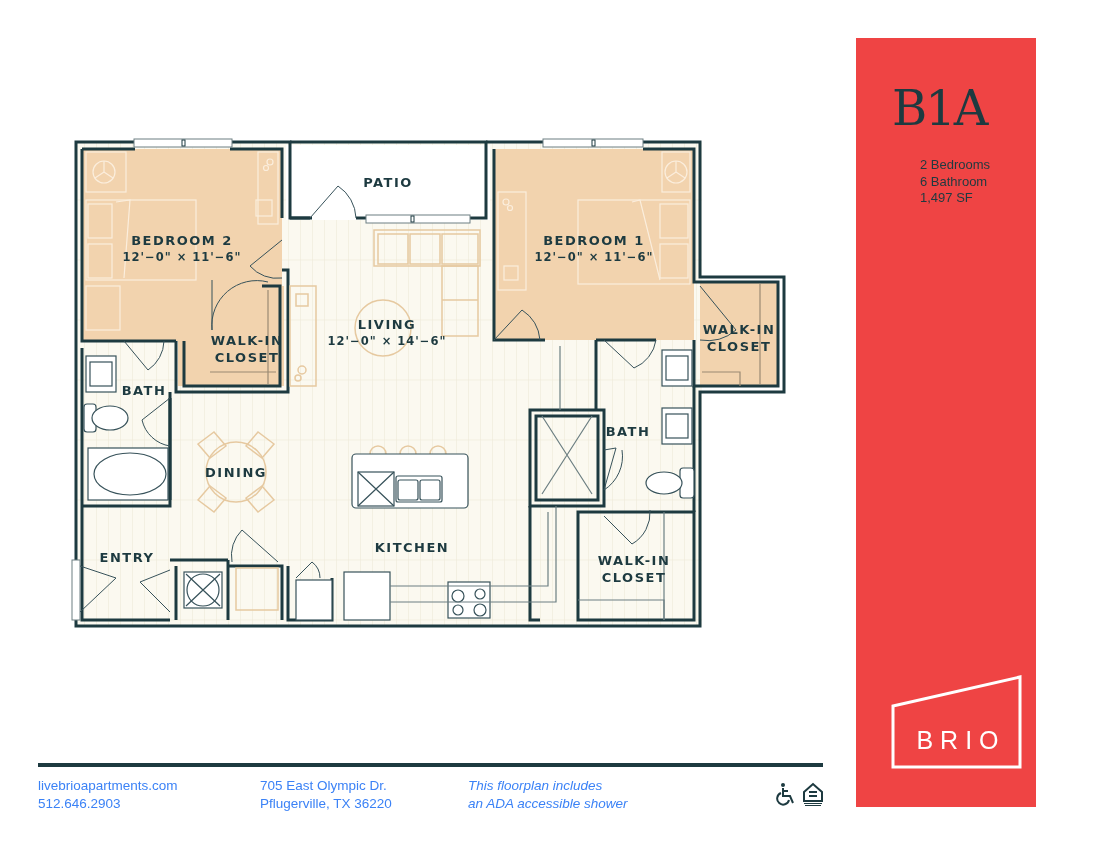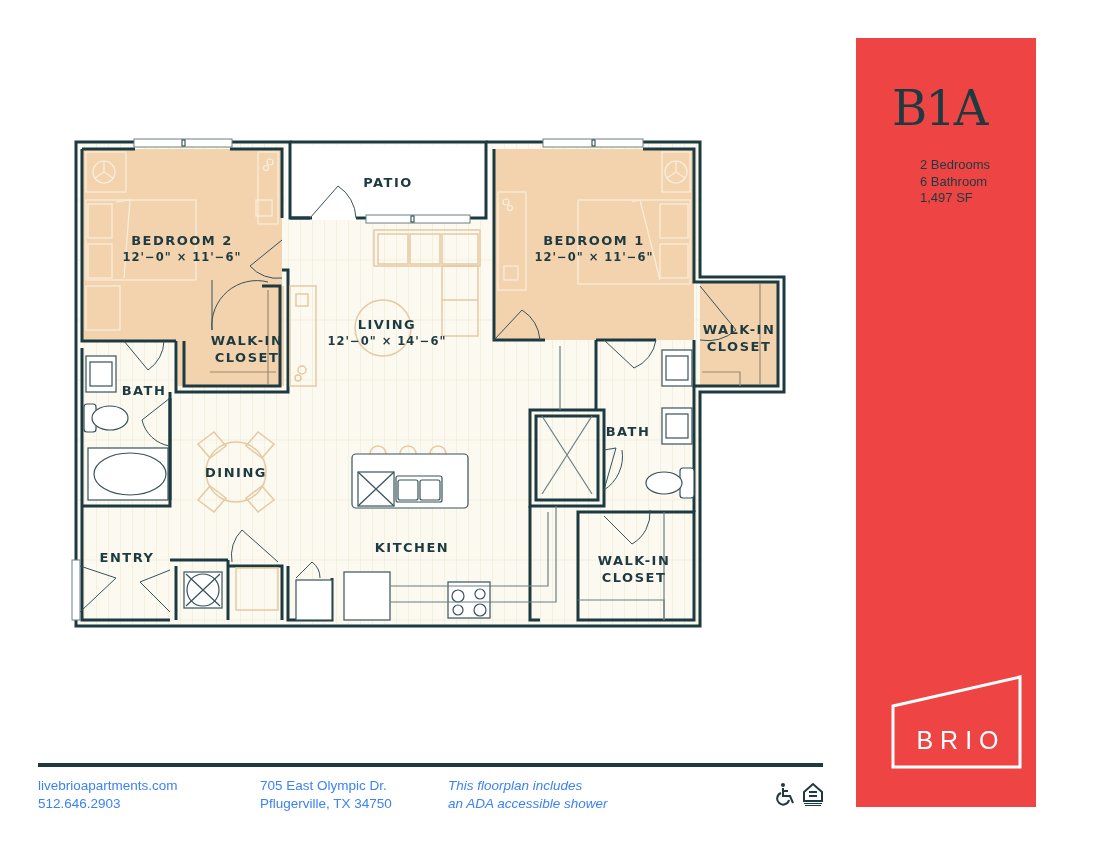--- a/index.html
+++ b/index.html
@@ -12,21 +12,21 @@
   .side-panel { position: absolute; left: 856px; top: 38px; width: 180px; height: 769px; background: #ef4444; }
   .unit-title { position: absolute; left: 36px; top: 42px; font-family: "DejaVu Serif", serif; font-size: 48px; color: #1d3a40; letter-spacing: -2px; margin: 0; font-weight: normal; }
   .unit-specs { position: absolute; left: 36px; top: 119px; font-family: "Liberation Sans", sans-serif; font-size: 13px; line-height: 16.5px; color: #1d3a40; margin-left: 28px; }
   .unit-specs div { white-space: nowrap; }
   .brio-logo { position: absolute; left: 34px; top: 636px; width: 134px; height: 96px; }
   .brio-logo svg { width: 100%; height: 100%; }
   .brio-text { position: absolute; left: 0; right: 0; top: 52px; text-align: center; font-family: "Liberation Sans", sans-serif; font-size: 25px; letter-spacing: 7px; color: #ffffff; padding-left: 8px; }
 
   .footer-rule { position: absolute; left: 38px; top: 763px; width: 785px; height: 4px; background: #1d3a40; }
   .footer-col { position: absolute; top: 777px; font-family: "Liberation Sans", sans-serif; font-size: 13.5px; line-height: 17.5px; color: #3b82f6; }
-  .footer-col.italic { font-style: italic; }
+  .footer-col.italic { font-style: italic; margin-left: 20px; }
   .footer-icons { position: absolute; left: 776px; top: 782px; display: flex; gap: 4px; }
   .footer-icons svg { display: block; }
 </style>
 </head>
 <body>
 
 <div class="plan">
   <svg viewBox="60 130 740 510" xmlns="http://www.w3.org/2000/svg">
     <defs>
       <pattern id="wood" patternUnits="userSpaceOnUse" width="12" height="60">
@@ -245,21 +245,21 @@
 </div>
 
 <div class="footer-rule"></div>
 
 <div class="footer-col" style="left:38px;">
   <div>livebrioapartments.com</div>
   <div>512.646.2903</div>
 </div>
 <div class="footer-col" style="left:260px;">
   <div>705 East Olympic Dr.</div>
-  <div>Pflugerville, TX 34750</div>
+  <div>Pflugerville, TX 36220</div>
 </div>
 <div class="footer-col italic" style="left:448px;">
   <div>This floorplan includes</div>
   <div>an ADA accessible shower</div>
 </div>
 <div class="footer-icons">
   <svg width="22" height="24" viewBox="0 0 22 24">
     <circle cx="7" cy="3" r="2" fill="#1d3a40"></circle>
     <path d="M7 6 V14 H14 L17 21" fill="none" stroke="#1d3a40" stroke-width="2"></path>
     <path d="M7 9 H12" stroke="#1d3a40" stroke-width="2"></path>

